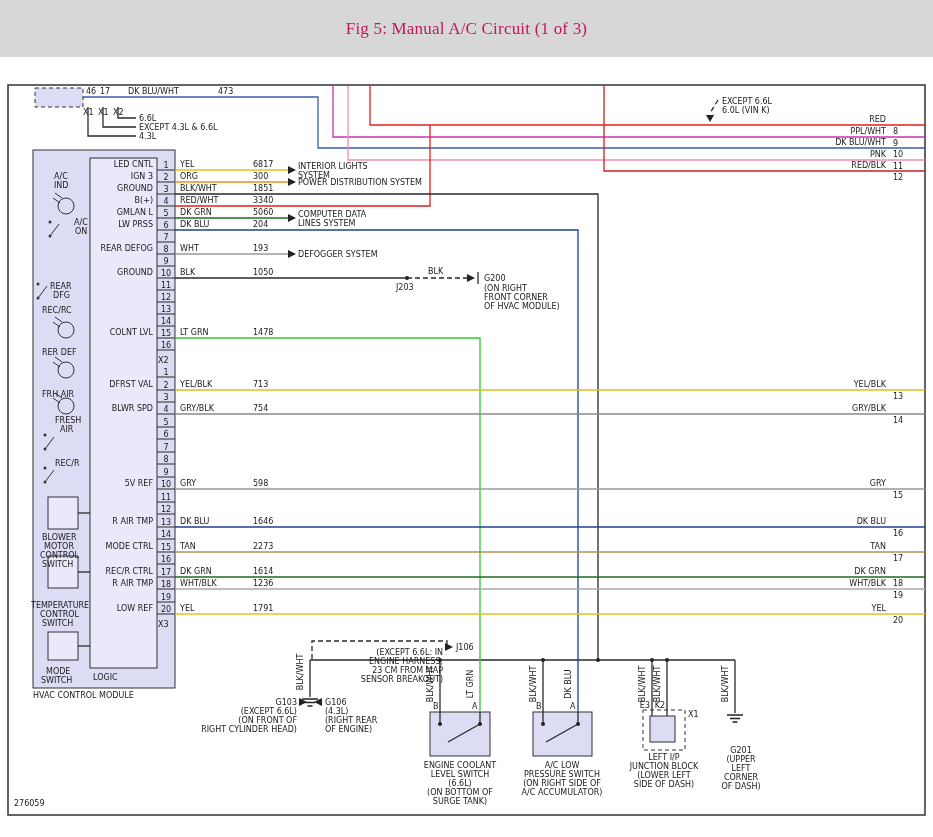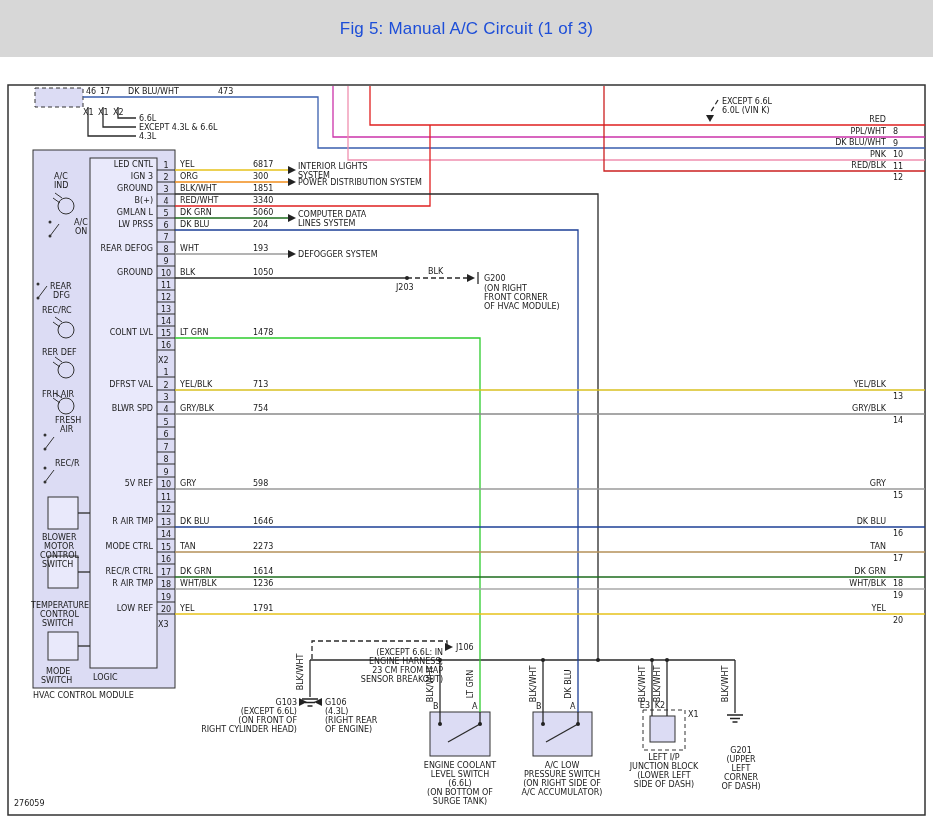--- a/index.html
+++ b/index.html
@@ -1,20 +1,20 @@
 <!DOCTYPE html>
 <html><head>
 <meta charset="utf-8">
 <style>
   html,body{margin:0;padding:0;background:#fff;font-family:"Liberation Sans",sans-serif;}
   .page{position:relative;width:933px;height:837px;background:#fff;overflow:hidden;}
   .titlebar{position:absolute;top:0;left:0;width:933px;height:57px;background:#d7d7d7;
             display:flex;align-items:center;justify-content:center;}
-  .title{margin:0;font-size:17px;font-weight:400;color:#1d4ed8;letter-spacing:.2px;
-         font-family:Liberation Sans, sans-serif;}
+  .title{margin:0;font-size:17px;font-weight:400;color:#be185d;letter-spacing:.2px;
+         font-family:Liberation Serif, serif;}
   #diagram-svg{position:absolute;top:0;left:0;}
   #diagram-svg text{font-family:"DejaVu Sans",sans-serif;font-size:8px;fill:#1a1a1a;}
 </style>
 </head>
 <body>
 
 <div class="page">
   <header class="titlebar">
     <h1 class="title">Fig 5: Manual A/C Circuit (1 of 3)</h1>
   </header>

